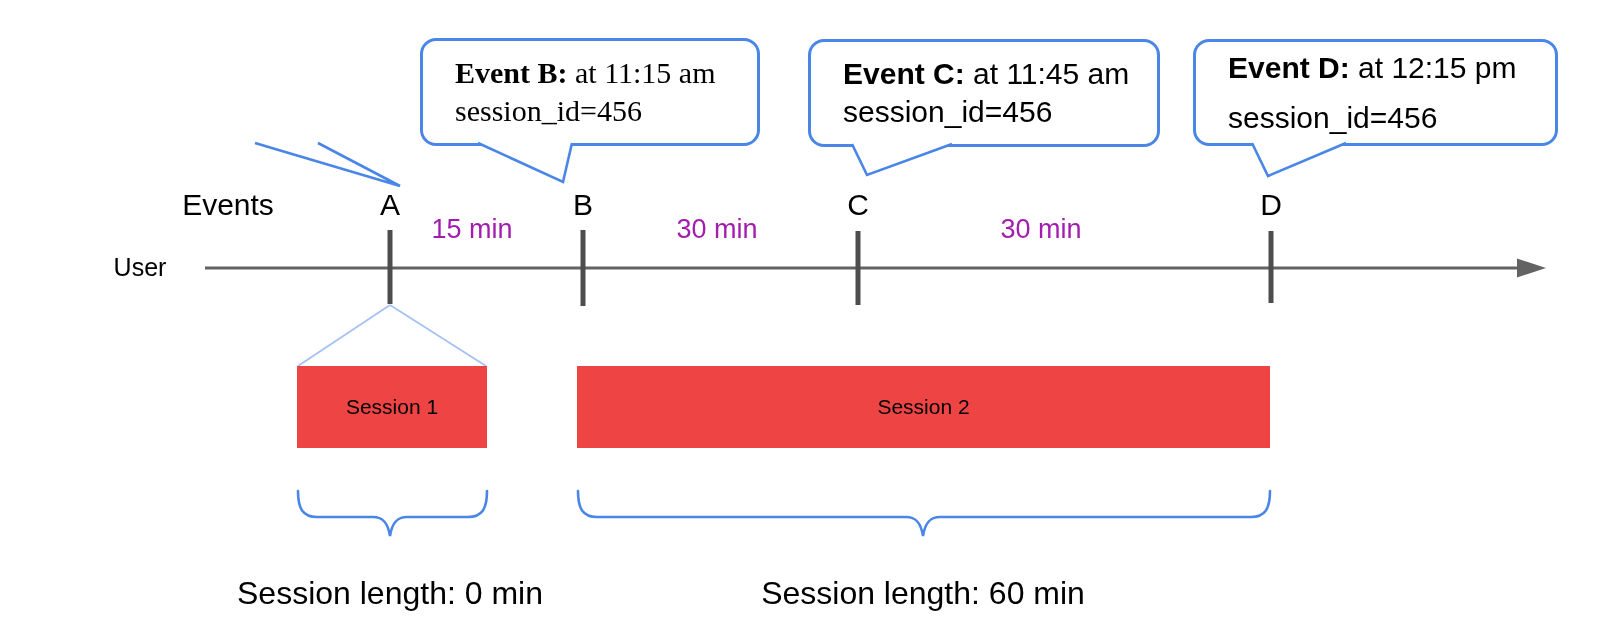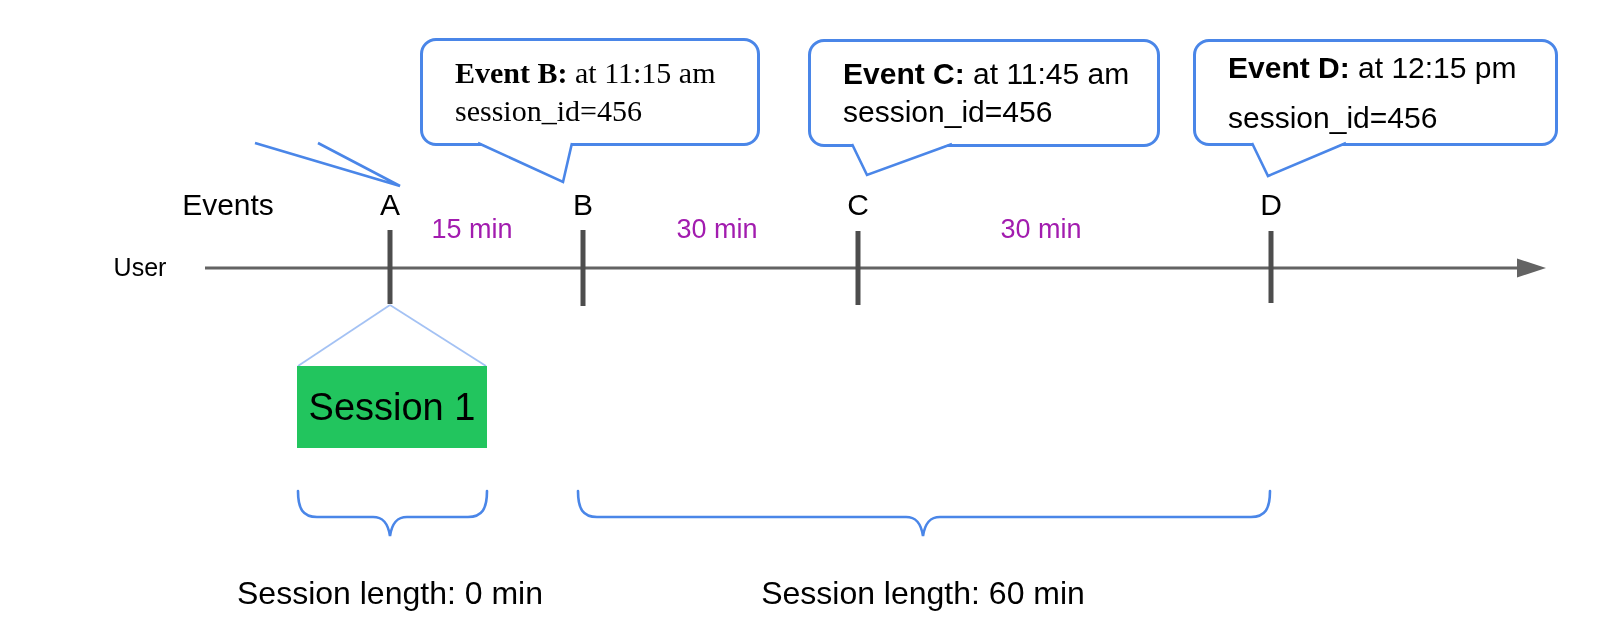--- a/index.html
+++ b/index.html
@@ -15,23 +15,23 @@
     border:3px solid #4a86e8;border-radius:16px;
     display:flex;flex-direction:column;justify-content:center;
     font-size:30px;line-height:38px;padding-left:32px;
   }
   .callout b{font-weight:bold;}
   .lbl{position:absolute;z-index:2;text-align:center;}
   .events-lbl,.tick-lbl{font-size:30px;line-height:34px;top:188px;width:160px;}
   .interval-lbl{font-size:27px;line-height:32px;top:213px;width:160px;color:#a21caf;}
   .user-lbl{font-size:25px;line-height:42px;top:246px;left:80px;width:120px;}
   .session-box{
-    position:absolute;z-index:2;background:#22c55e;
+    position:absolute;z-index:2;background:#ef4444;
     display:flex;align-items:center;justify-content:center;
-    font-size:38px;top:366px;height:82px;
+    font-size:21px;top:366px;height:82px;
   }
   .length-lbl{font-size:32px;line-height:38px;top:574px;width:420px;}
 </style>
 </head>
 <body>
 
 <div id="stage">
 
   <svg id="shapes" class="layer" viewBox="0 0 1614 642">
 
@@ -95,17 +95,20 @@
   <div class="lbl tick-lbl" style="left:778px;">C</div>
   <div class="lbl tick-lbl" style="left:1191px;">D</div>
   <div class="lbl user-lbl">User</div>
   <div class="lbl interval-lbl" style="left:392px;">15 min</div>
   <div class="lbl interval-lbl" style="left:637px;">30 min</div>
   <div class="lbl interval-lbl" style="left:961px;">30 min</div>
 
   <div class="session-box" style="left:297px;width:190px;">
     <span>Session 1</span>
   </div>
+  <div class="session-box" style="left:577px;width:693px;">
+    <span>Session 2</span>
+  </div>
 
   <div class="lbl length-lbl" style="left:180px;">Session length: 0 min</div>
   <div class="lbl length-lbl" style="left:713px;">Session length: 60 min</div>
 
 </div>
 
 </body></html>

